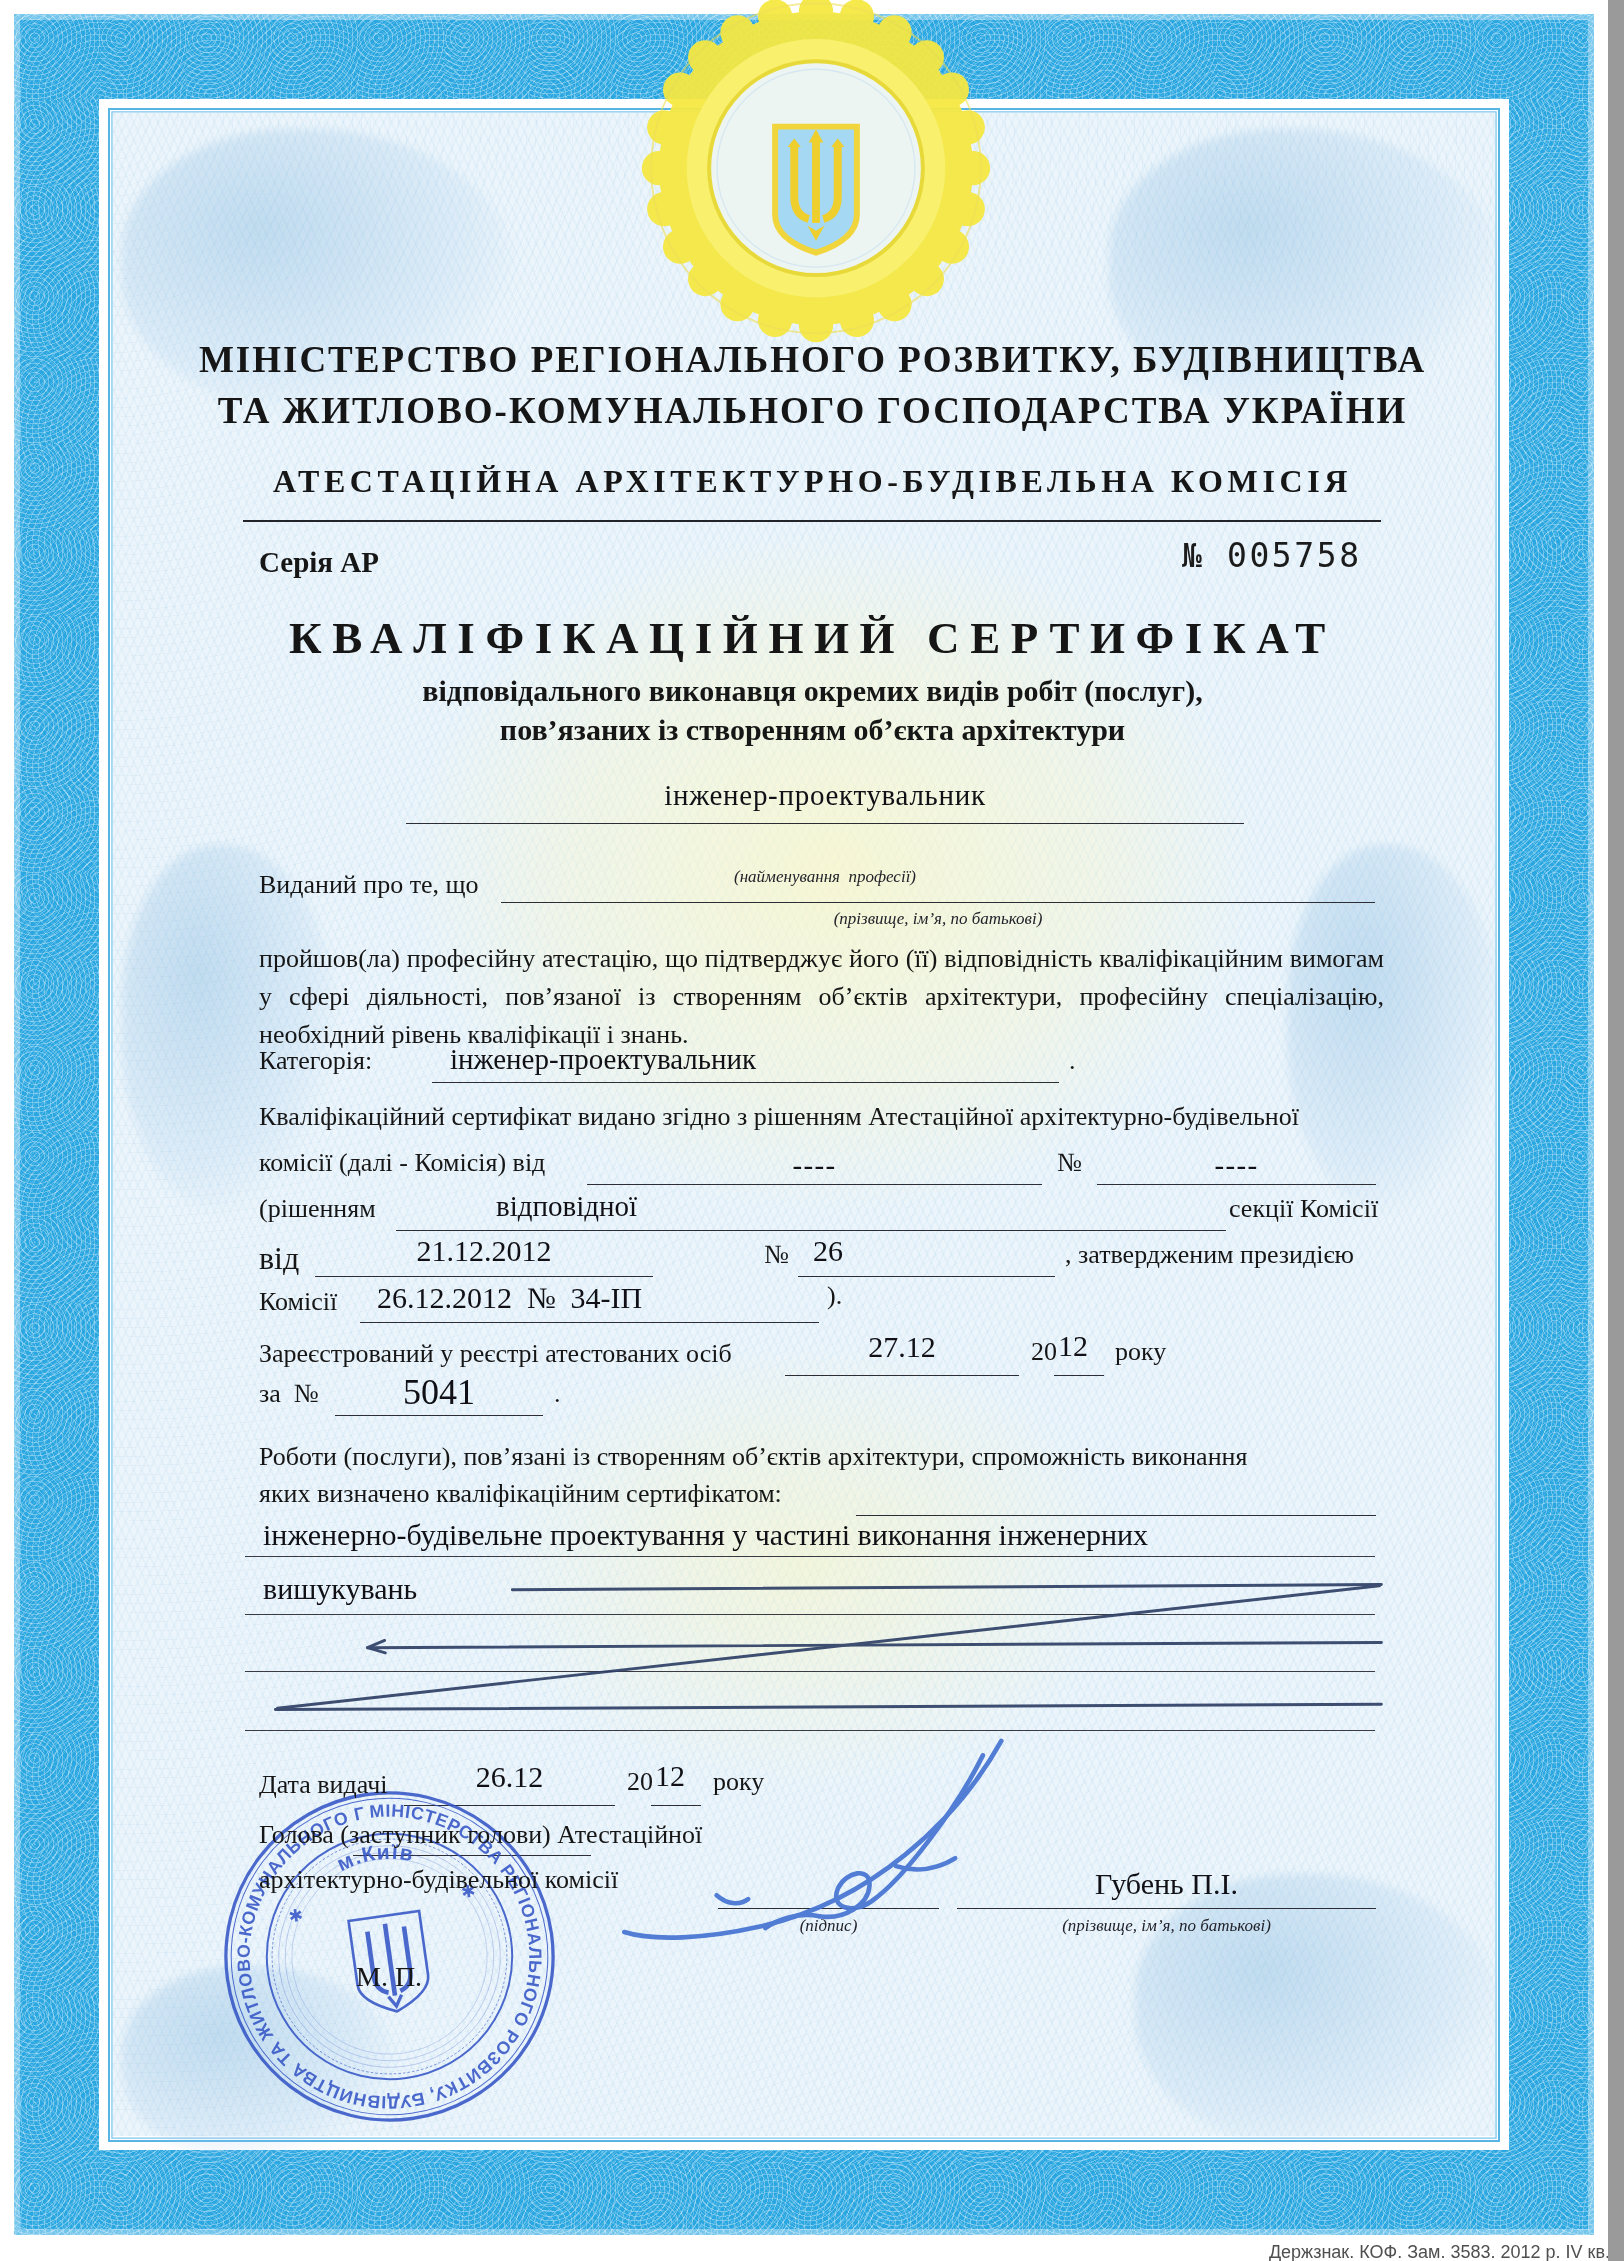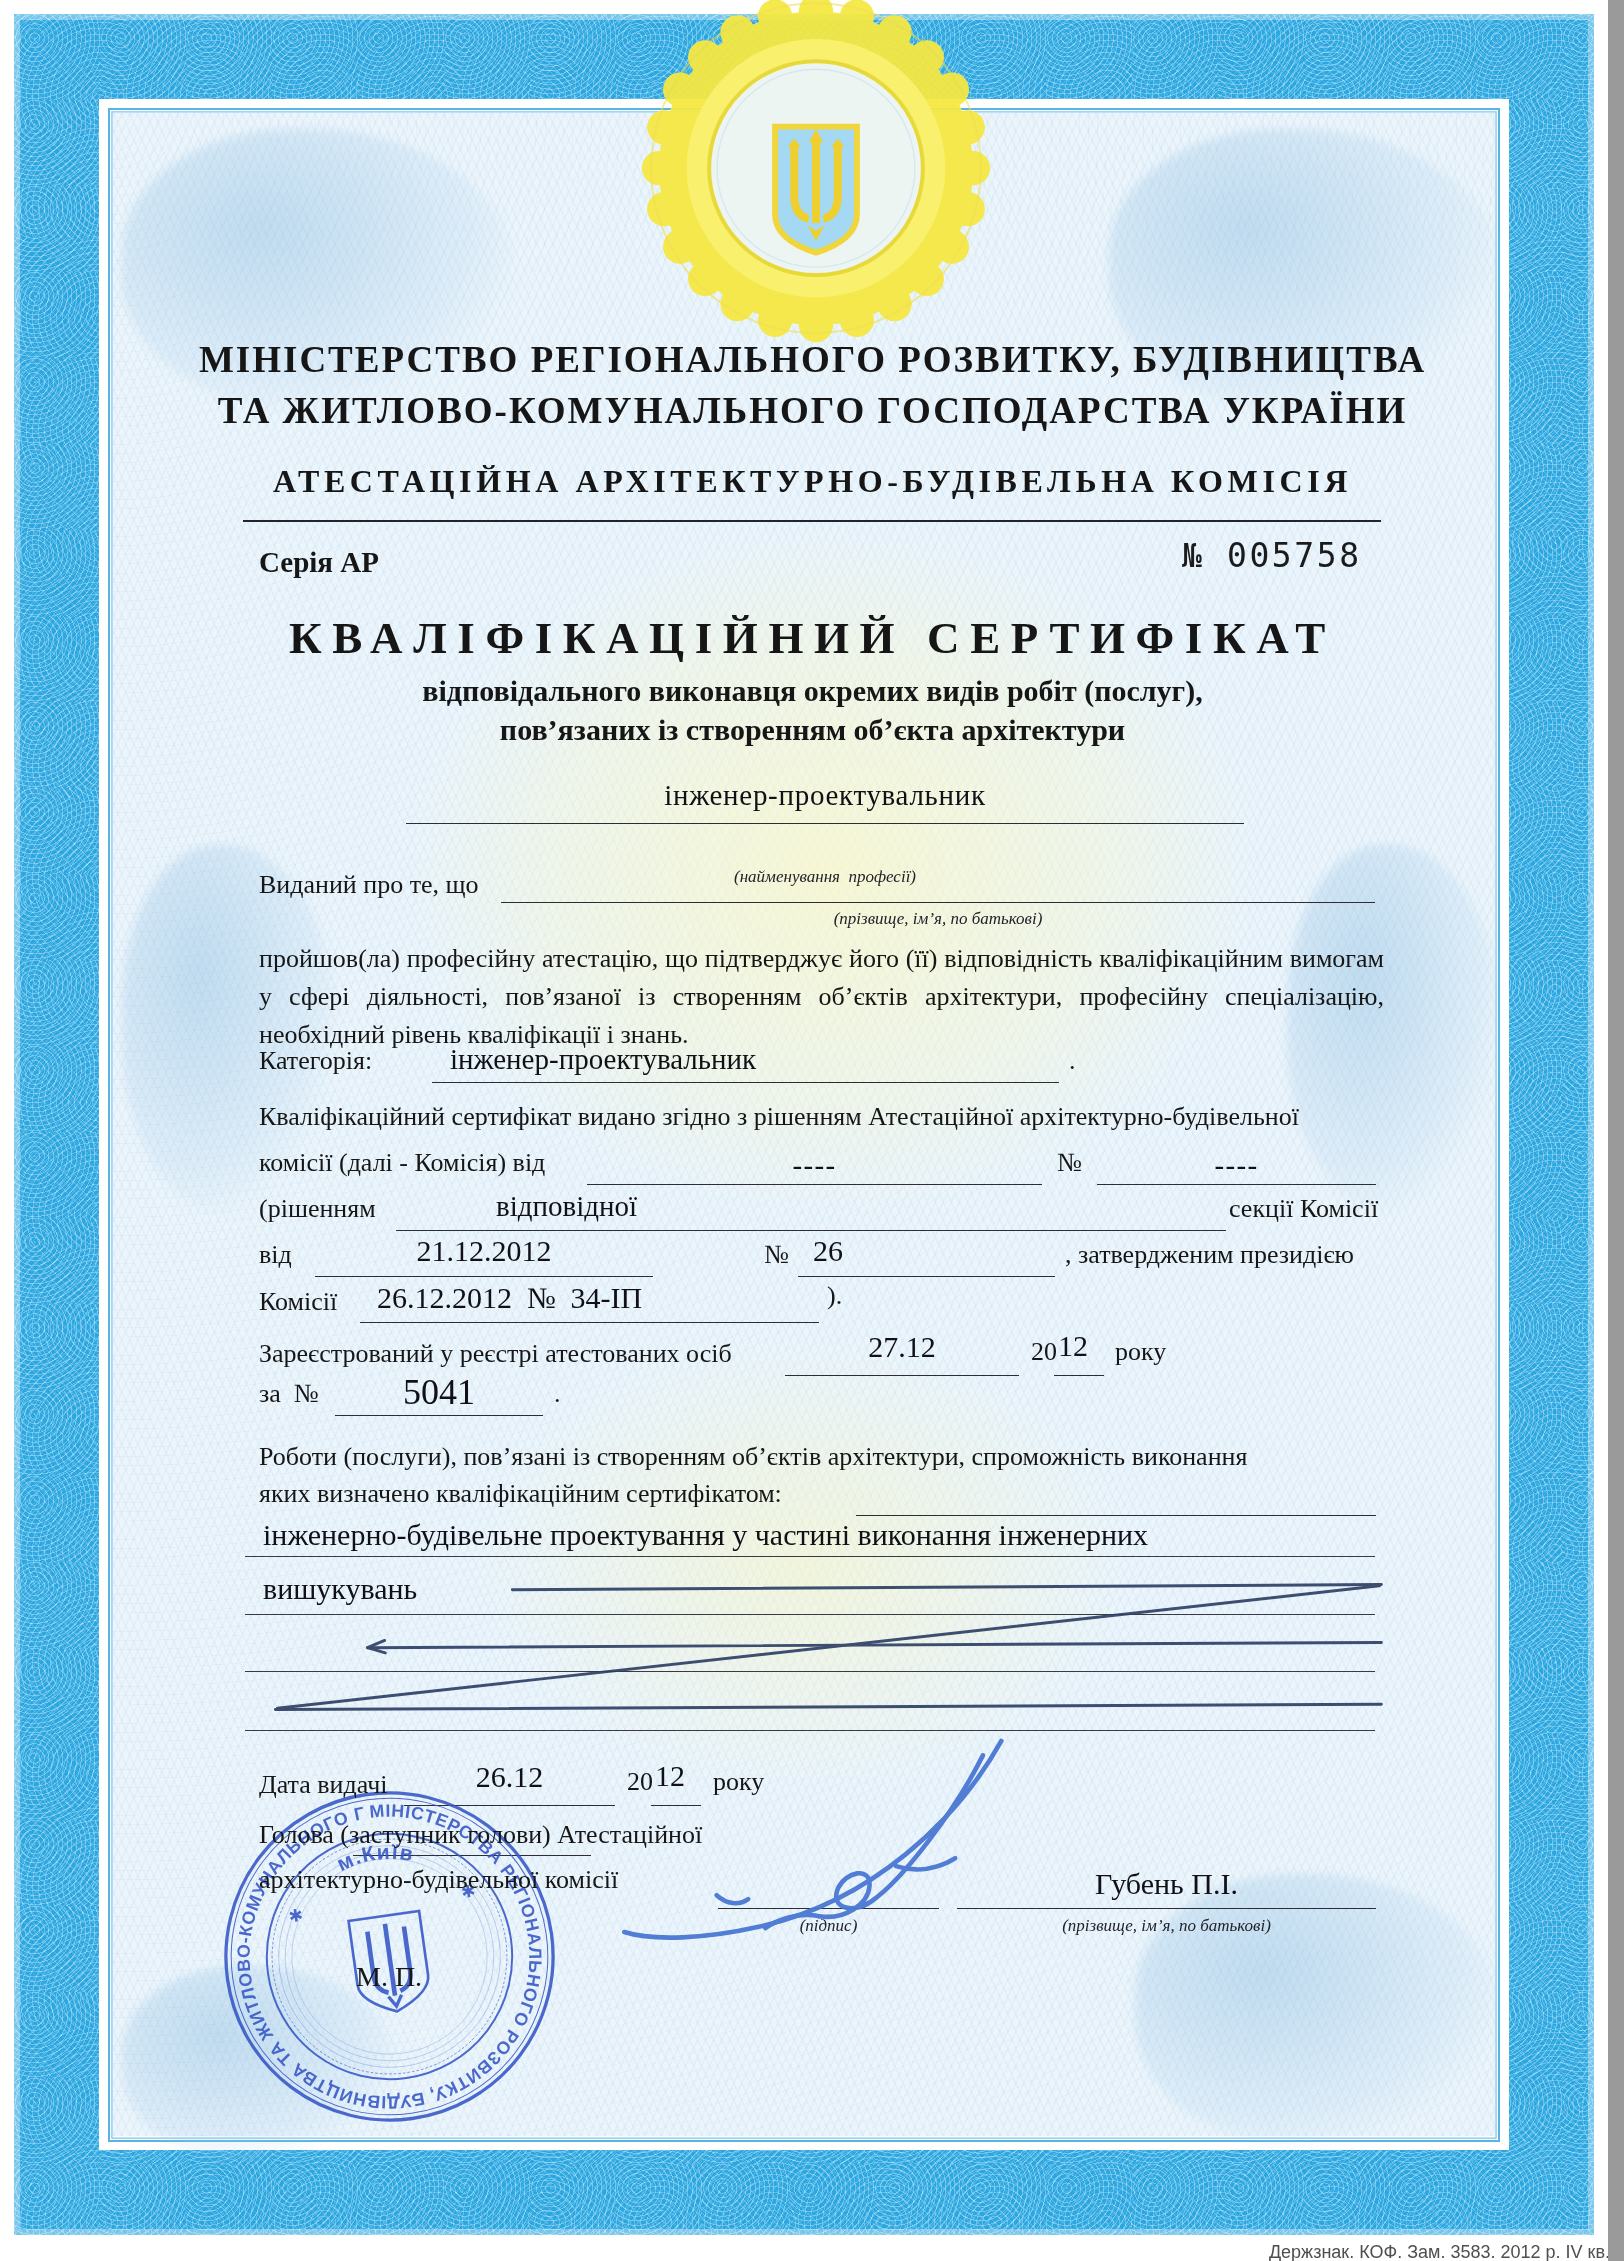--- a/index.html
+++ b/index.html
@@ -141,21 +141,21 @@
   <div class="rule2" style="left:587px;top:1184px;width:455px;"></div>
   <div class="t" style="left:1057px;top:1148px;font-size:26px;z-index:3;">№</div>
   <div class="t c val" style="left:1097px;top:1149px;width:279px;font-size:29px;letter-spacing:1.3px;z-index:3;">----</div>
   <div class="rule2" style="left:1097px;top:1184px;width:279px;"></div>
 
   <div class="t" style="left:259px;top:1194px;font-size:26px;z-index:3;">(рішенням</div>
   <div class="t val" style="left:496px;top:1190px;font-size:29px;z-index:3;">відповідної</div>
   <div class="rule2" style="left:396px;top:1230px;width:830px;"></div>
   <div class="t" style="left:1229px;top:1194px;font-size:26px;z-index:3;">секції Комісії</div>
 
-  <div class="t" style="left:259px;top:1240px;font-size:26px;z-index:3;">від</div>
+  <div class="t" style="left:259px;top:1240px;font-size:32px;z-index:3;">від</div>
   <div class="t c val" style="left:315px;top:1234px;width:338px;font-size:30px;z-index:3;">21.12.2012</div>
   <div class="rule2" style="left:315px;top:1276px;width:338px;"></div>
   <div class="t" style="left:764px;top:1240px;font-size:26px;z-index:3;">№</div>
   <div class="t val" style="left:813px;top:1234px;font-size:30px;z-index:3;">26</div>
   <div class="rule2" style="left:798px;top:1276px;width:257px;"></div>
   <div class="t" style="left:1065px;top:1240px;font-size:26px;z-index:3;">, затвердженим президією</div>
 
   <div class="t" style="left:259px;top:1287px;font-size:26px;z-index:3;">Комісії</div>
   <div class="t val" style="left:377px;top:1281px;font-size:30px;z-index:3;">26.12.2012&nbsp;&nbsp;№&nbsp;&nbsp;34-ІП</div>
   <div class="rule2" style="left:360px;top:1322px;width:459px;"></div>

